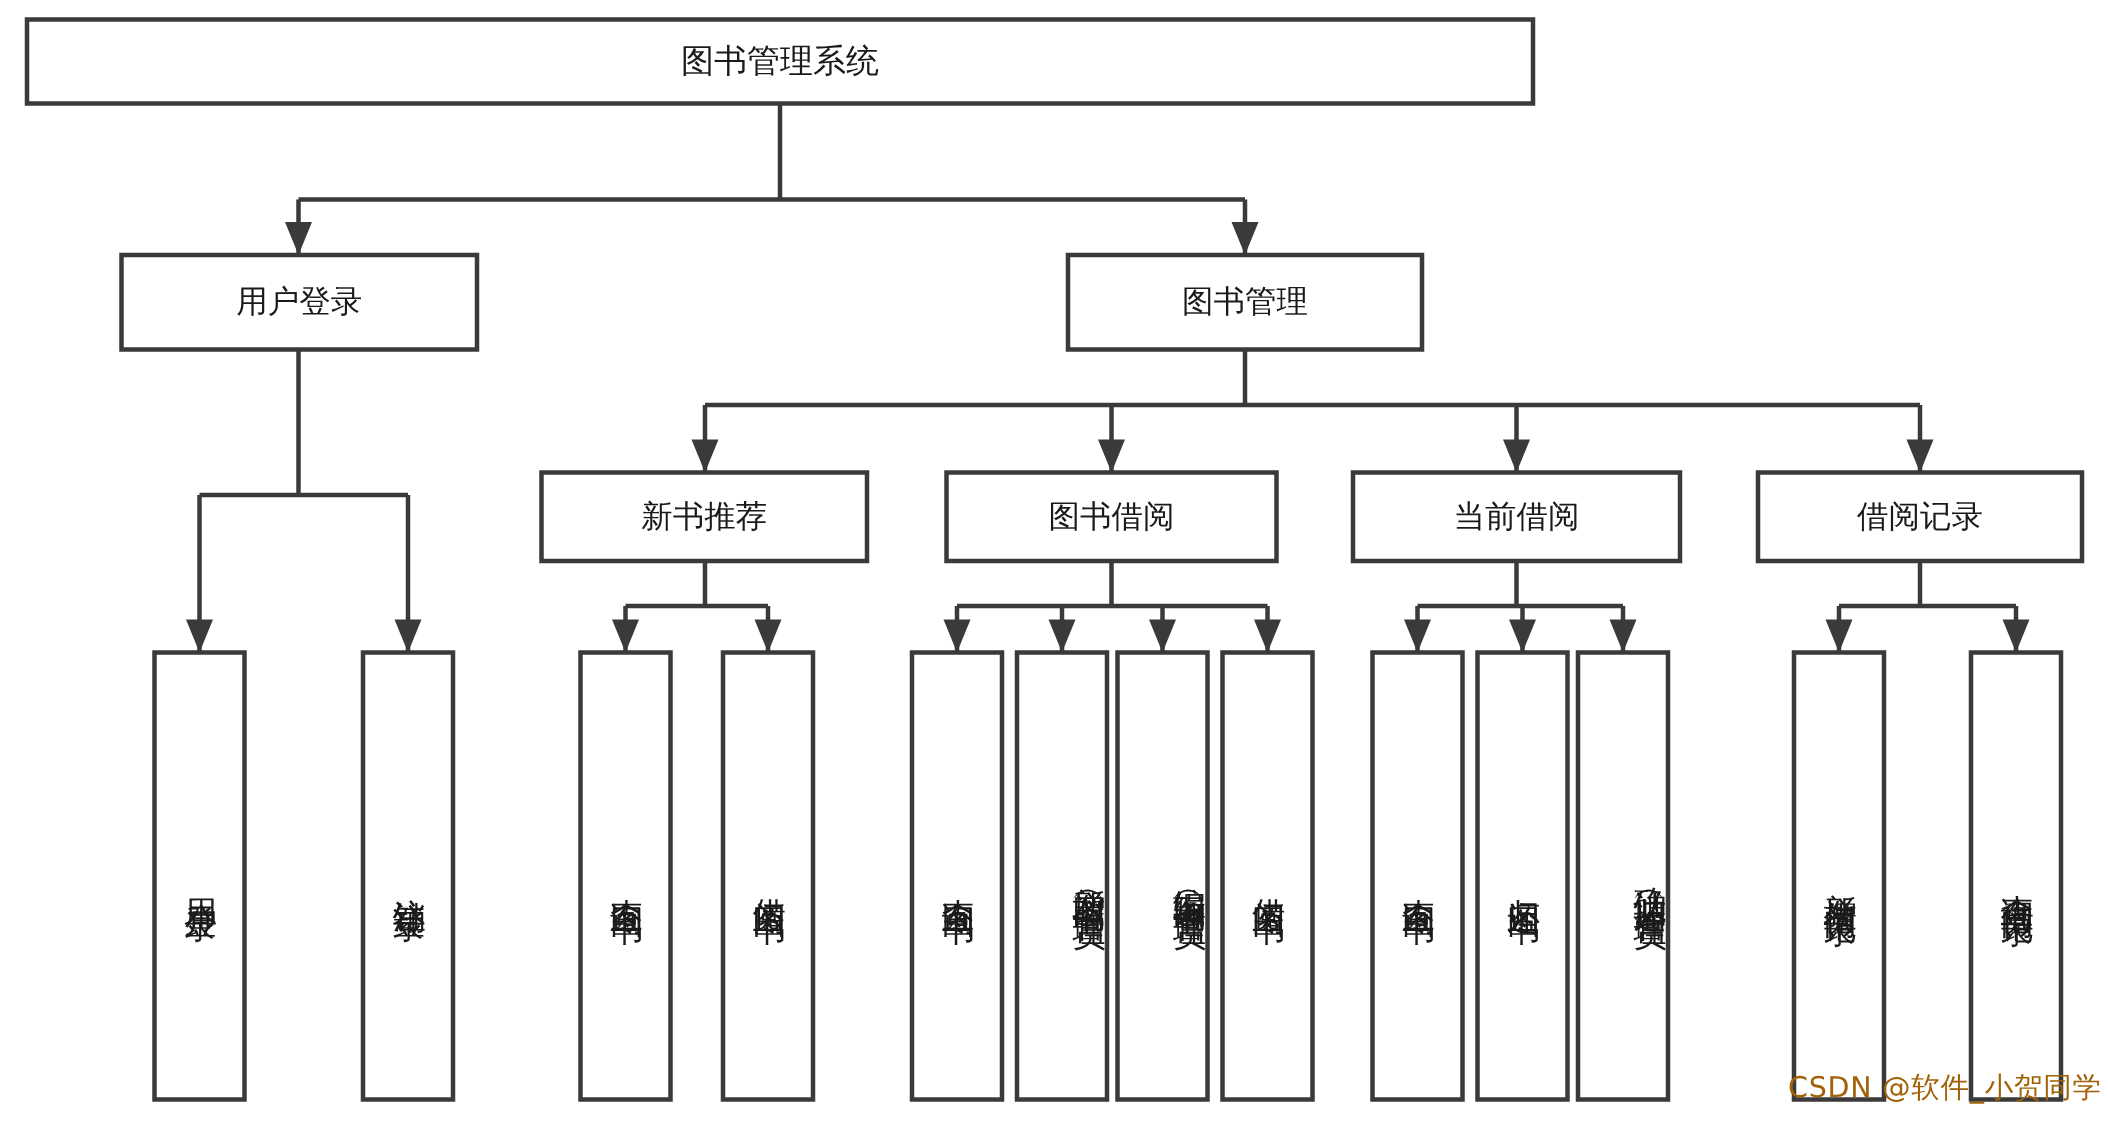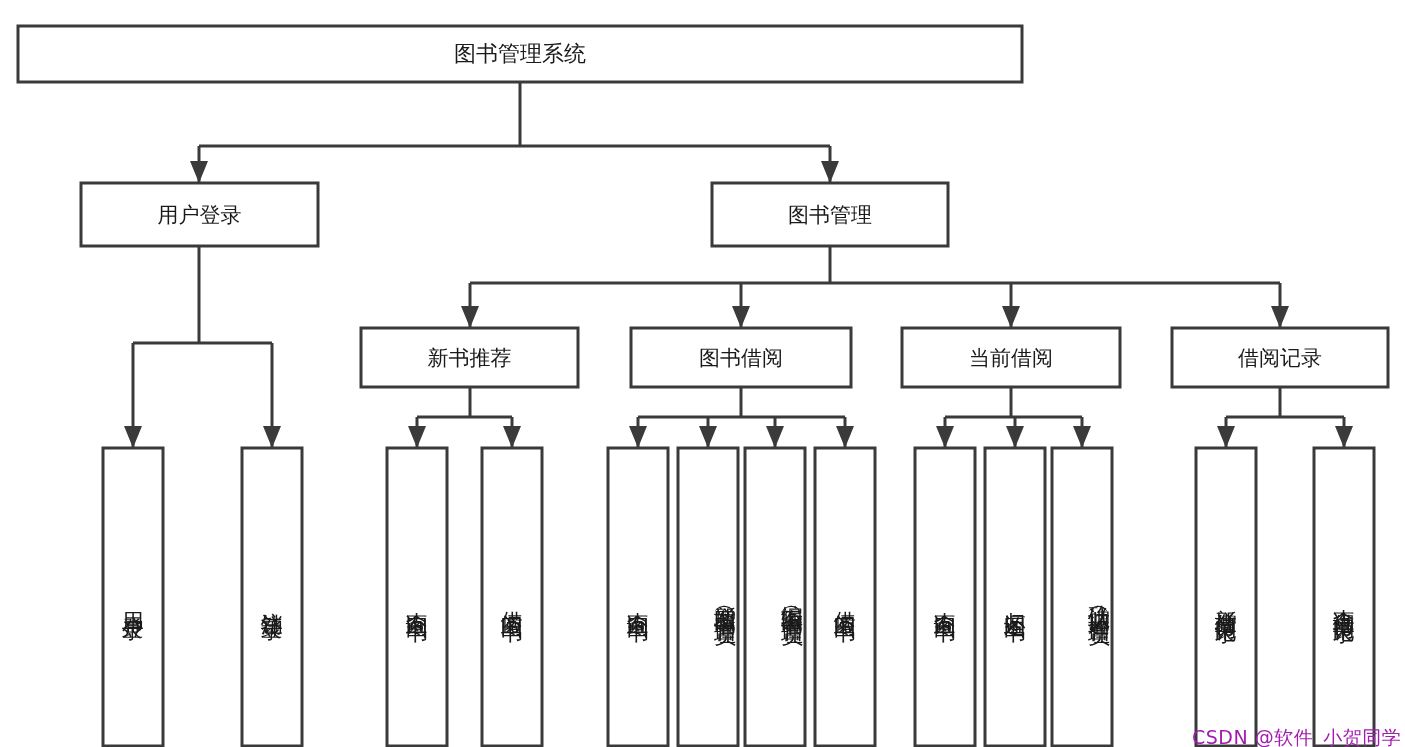--- a/index.html
+++ b/index.html
@@ -11,21 +11,20 @@
     width: 1405px;
     height: 747px;
     overflow: hidden;
     font-family: "DejaVu Sans", "Liberation Sans", sans-serif;
   }
   #diagram-root {
     position: relative;
     width: 1405px;
     height: 621px;
     background: #ffffff;
-    margin-top: 13px;
   }
   svg#tree-svg {
     position: absolute;
     left: 0;
     top: 0;
     width: 1405px;
     height: 747px;
     display: block;
   }
   .node-box {
@@ -69,21 +68,21 @@
     display: flex;
     align-items: flex-start;
     justify-content: center;
     white-space: nowrap;
     pointer-events: none;
   }
   .watermark {
     position: absolute;
     font-family: "DejaVu Sans", "Liberation Sans", sans-serif;
     font-size: 19px;
-    color: #a21caf;
+    color: #a16207;
     white-space: nowrap;
     letter-spacing: 0.5px;
   }
 </style>
 </head>
 <body>
 
 <div id="diagram-root">
   <svg id="tree-svg" viewBox="0 0 1405 747" xmlns="http://www.w3.org/2000/svg">
     <g id="edges-layer">

